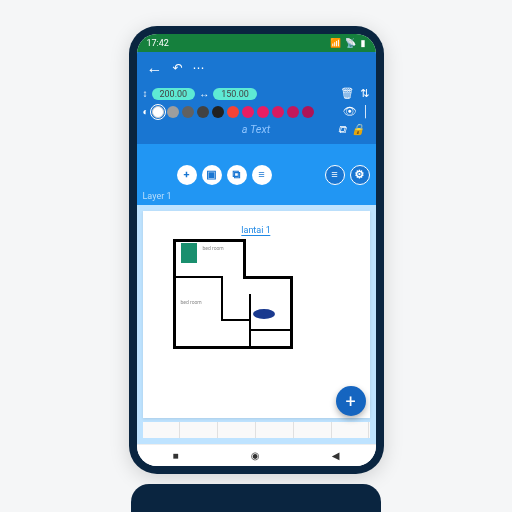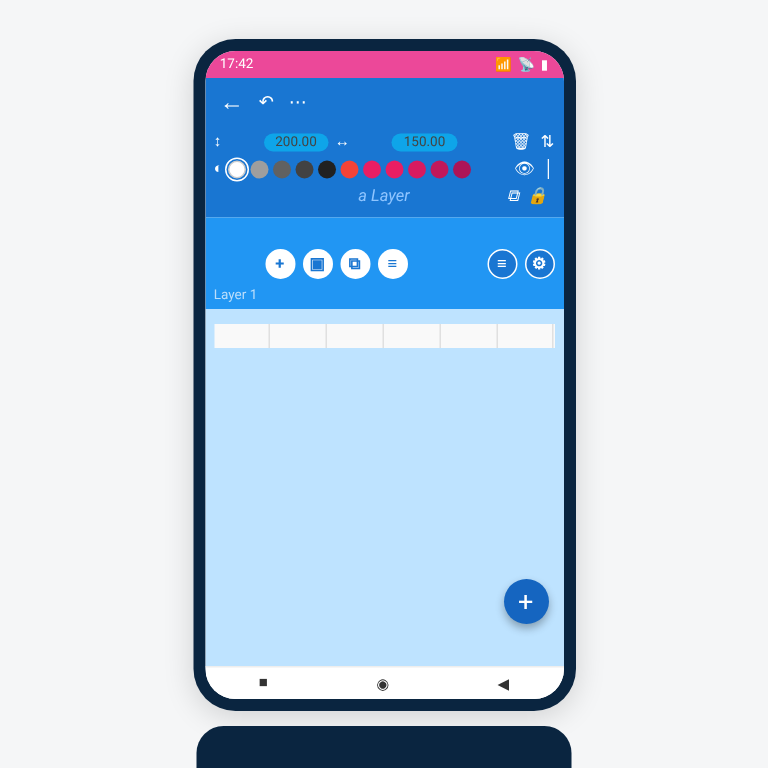--- a/index.html
+++ b/index.html
@@ -27,21 +27,21 @@
     height: 100%;
     background: #fff;
     border-radius: 20px;
     overflow: hidden;
     position: relative;
     display: flex;
     flex-direction: column;
   }
   .status-bar {
     height: 18px;
-    background: #ec4899;
+    background: #15803d;
     color: #fff;
     font-size: 9px;
     display: flex;
     justify-content: space-between;
     align-items: center;
     padding: 0 10px;
   }
   .status-right { display: flex; gap: 4px; align-items: center; }
   .app-header {
     background: #1976d2;
@@ -57,28 +57,27 @@
     background: #1976d2;
     padding: 4px 6px 6px;
   }
   .dim-row {
     display: flex;
     align-items: center;
     gap: 4px;
     margin-bottom: 5px;
   }
   .dim-box {
-    background: #0ea5e9;
+    background: #5eead4;
     border-radius: 7px;
     color: #444;
     font-size: 9px;
     padding: 1px 8px;
     min-width: 40px;
     text-align: right;
-    margin-left: 24px;
   }
   .dim-icon { color: #fff; font-size: 10px; }
   .right-tools { margin-left: auto; display: flex; gap: 6px; color:#fff; font-size:11px;}
   .color-row { display: flex; gap: 3px; align-items:center; margin-bottom:5px;}
   .swatch { width: 12px; height: 12px; border-radius: 50%; }
   .swatch.sel { outline: 1px solid #fff; outline-offset:1px;}
   .text-row { display:flex; justify-content:center; color:#8fc5ff; font-size:11px; font-style:italic; margin-bottom:2px; position:relative;}
   .text-row-tools{ position:absolute; right:4px; display:flex; gap:6px; color:#fff; font-size:11px;}
   .layer-bar {
     background: #2196f3;
@@ -209,40 +208,62 @@
             <div class="swatch" style="background: rgb(216, 27, 96);"></div>
             <div class="swatch" style="background: rgb(194, 24, 91);"></div>
             <div class="swatch" style="background: rgb(173, 20, 87);"></div>
           </div>
         <div class="right-tools" style="margin-left:auto;">
           <span>👁</span>
           <span>│</span>
         </div>
       </div>
       <div class="text-row">
-        <span>a Layer</span>
+        <span>a Text</span>
         <div class="text-row-tools">
           <span>⧉</span>
           <span>🔒</span>
         </div>
       </div>
     </div>
 
     <div class="layer-bar">
       <span class="layer-label">Layer 1</span>
       <div class="circ-btn">+</div>
       <div class="circ-btn">▣</div>
       <div class="circ-btn">⧉</div>
       <div class="circ-btn">≡</div>
       <div style="flex:1"></div>
       <div class="circ-btn blue">≡</div>
       <div class="circ-btn blue">⚙</div>
     </div>
 
     <div class="canvas-area">
+      <div class="paper">
+        <div class="floor-title">lantai 1</div>
+        <div class="floorplan">
+
+          <div class="wall" style="top:0;left:0;width:70px;height:3px;"></div>
+          <div class="wall" style="top:0;left:0;width:3px;height:110px;"></div>
+          <div class="wall" style="top:0;left:70px;width:3px;height:40px;"></div>
+          <div class="wall" style="top:37px;left:70px;width:50px;height:3px;"></div>
+          <div class="wall" style="top:37px;left:117px;width:3px;height:73px;"></div>
+          <div class="wall" style="top:107px;left:0;width:120px;height:3px;"></div>
+
+          <div class="wall" style="top:37px;left:0;width:50px;height:2px;"></div>
+          <div class="wall" style="top:37px;left:48px;width:2px;height:45px;"></div>
+          <div class="wall" style="top:80px;left:48px;width:30px;height:2px;"></div>
+          <div class="wall" style="top:55px;left:76px;width:2px;height:53px;"></div>
+          <div class="wall" style="top:90px;left:76px;width:42px;height:2px;"></div>
+          <div class="furn-bed"></div>
+          <div class="furn-oval"></div>
+          <div class="label-sm" style="top:6px;left:30px;">bed room</div>
+          <div class="label-sm" style="top:60px;left:8px;">bed room</div>
+        </div>
+      </div>
       <div class="ruler-bottom">
         <div></div>
           <div></div>
           <div></div>
           <div></div>
           <div></div>
           <div></div>
       </div>
       <div class="fab">+</div>
     </div>

